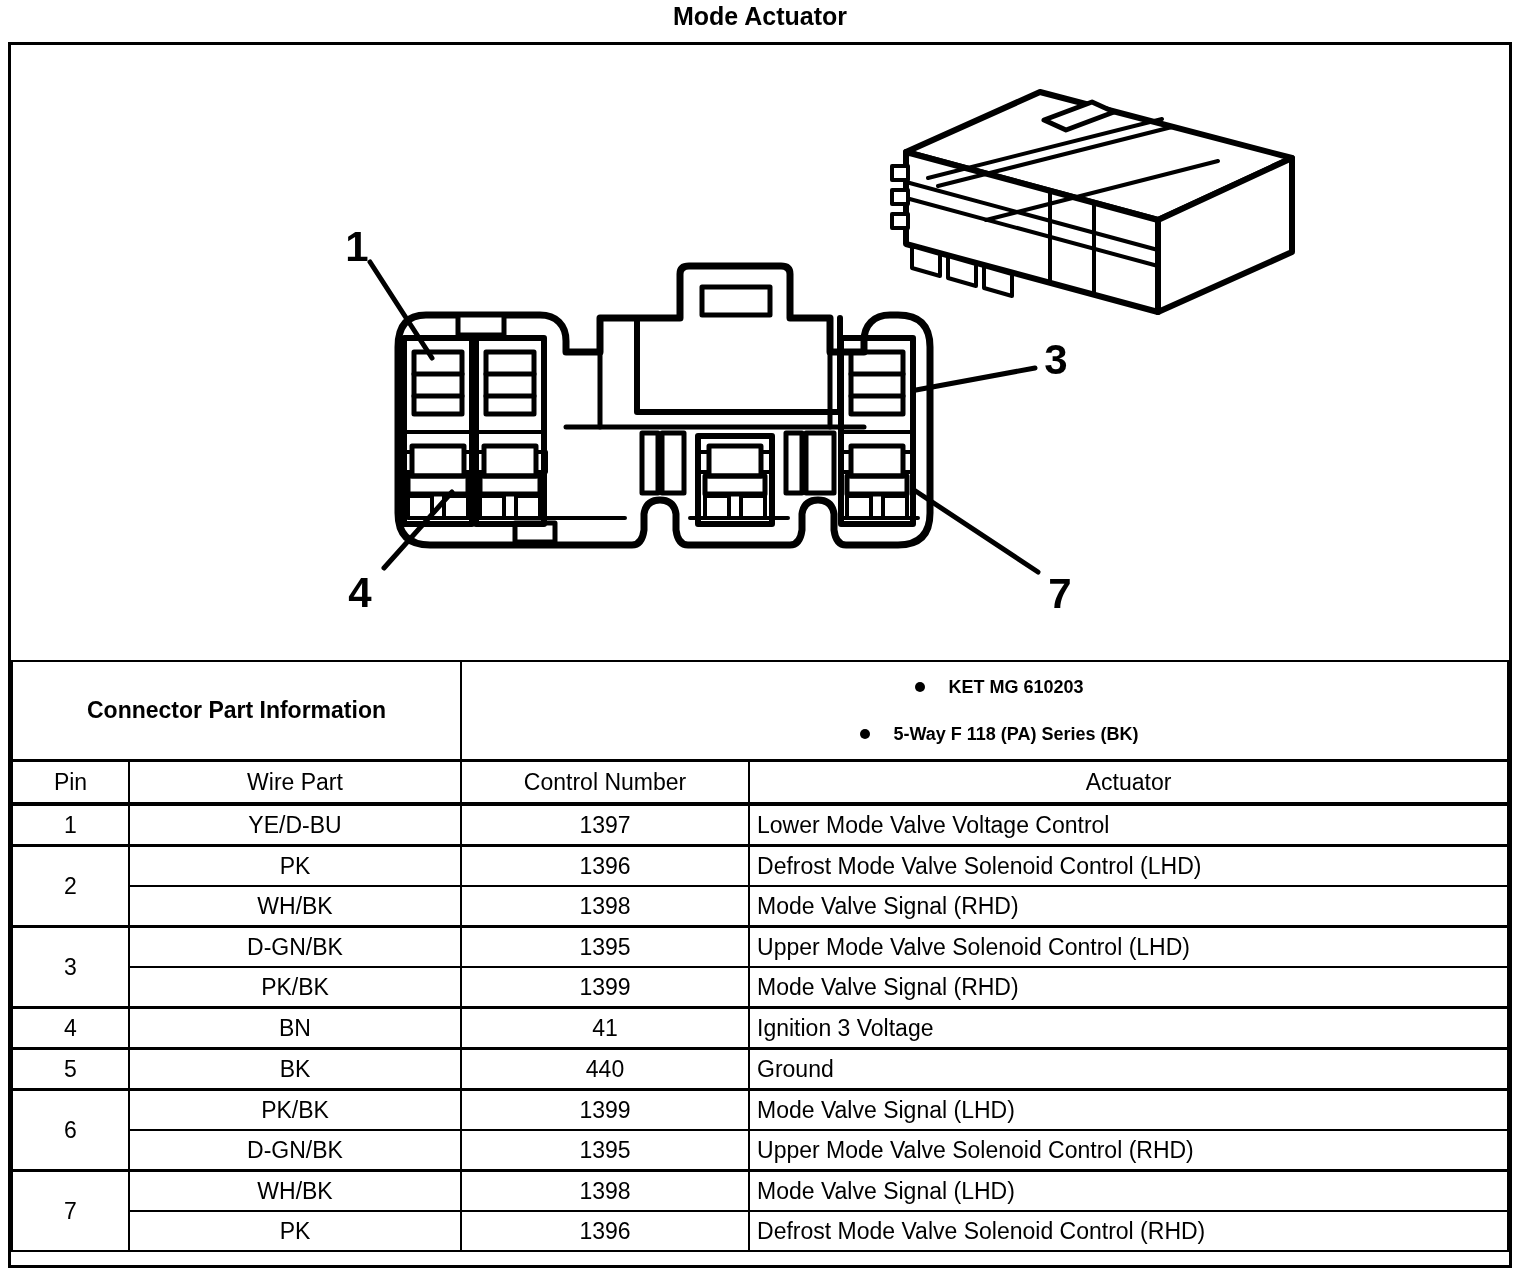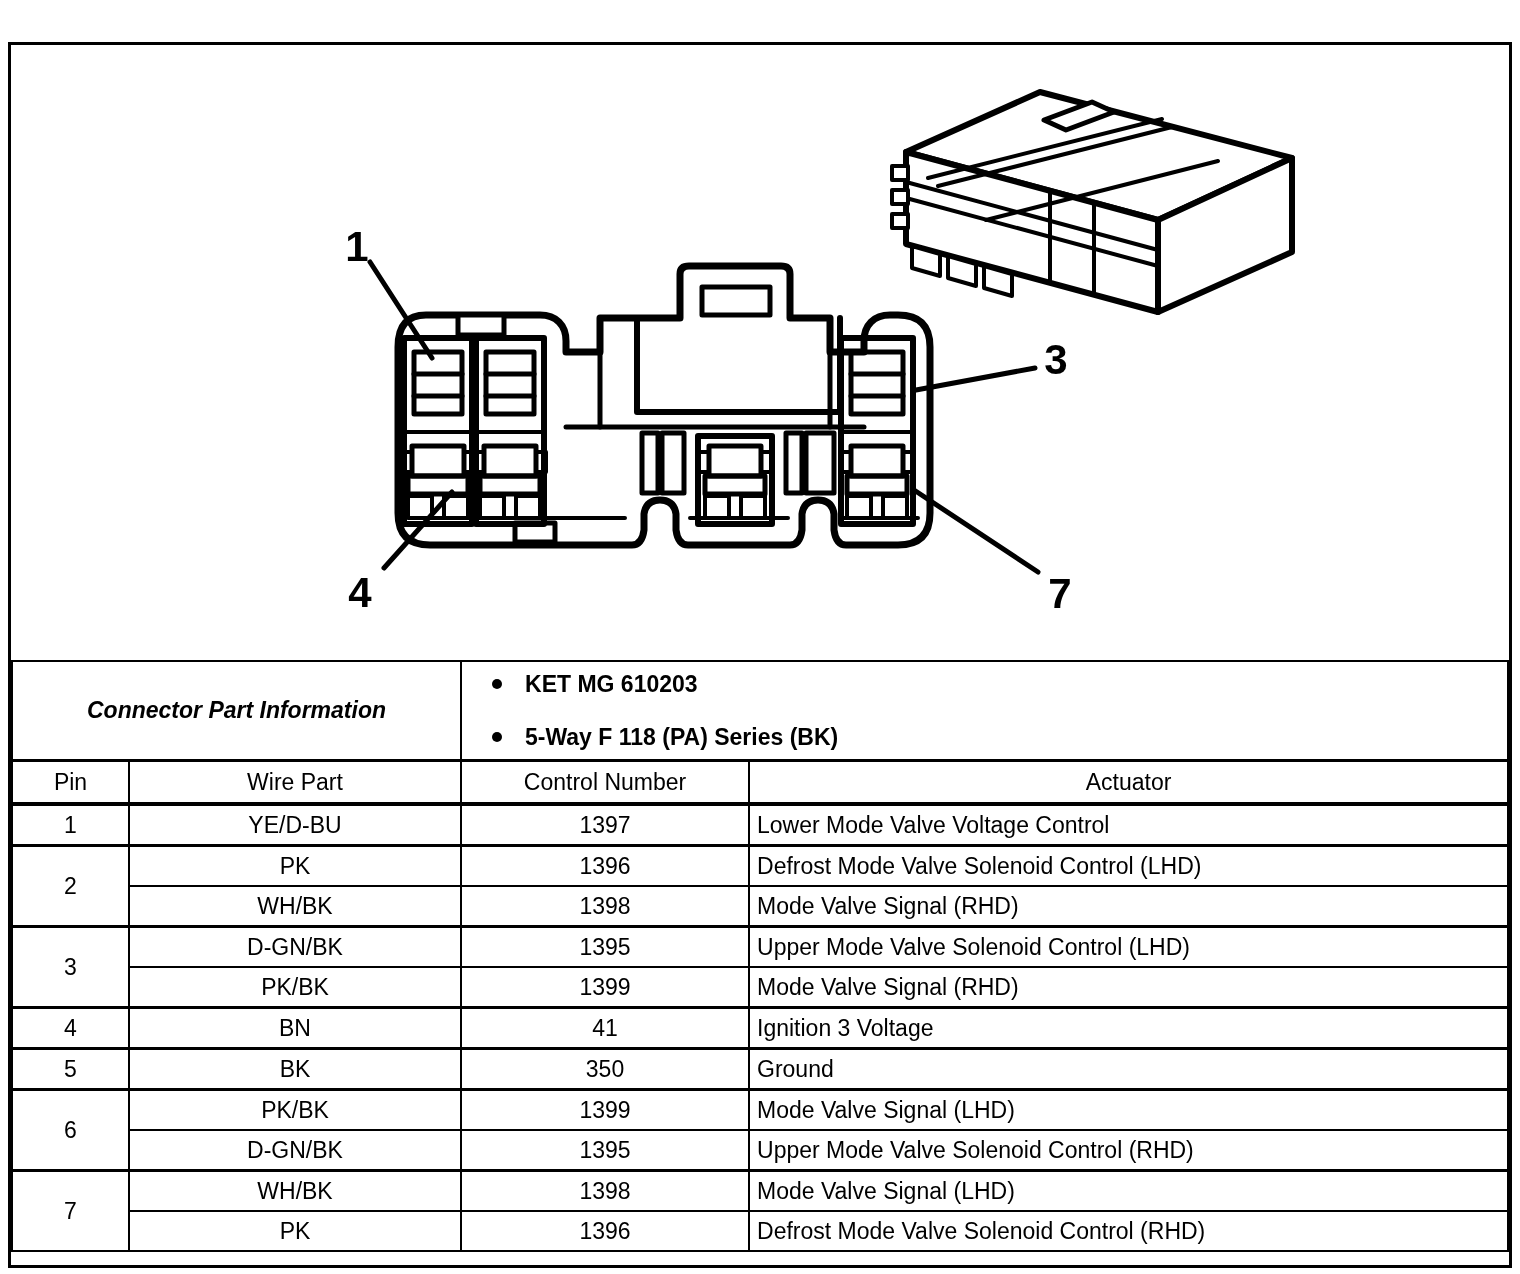--- a/index.html
+++ b/index.html
@@ -26,33 +26,34 @@
     font-size:23px;
   }
   table.pinout td,table.pinout th{
     border:2px solid #000;text-align:center;vertical-align:middle;
     padding:0;height:38px;white-space:nowrap;overflow:hidden;
   }
   table.pinout th{font-weight:normal;border-bottom:4px solid #000;height:40px;border-top:3px solid #000;}
   table.pinout tr.group-start td{border-top:3px solid #000;}
   table.pinout td.col-function{text-align:left;padding-left:7px;}
   tr.cpi-row td{border-bottom:3px solid #000;height:97px;}
-  .cpi-label{font-weight:bold;font-size:23px;font-style:italic;}
+  .cpi-label{font-weight:bold;font-size:23px;}
   .cpi-items-wrap{
     display:flex;flex-direction:column;justify-content:center;gap:26px;
     padding-left:30px;text-align:left;
   }
-  .bullet-line{display:flex;align-items:center;gap:23px;font-weight:bold;font-size:23px;}
+  .bullet-line{display:flex;align-items:center;gap:23px;font-weight:bold;font-size:18px;justify-content:center;}
   .dot{width:10px;height:10px;border-radius:50%;background:#000;flex:0 0 auto;}
 </style>
 </head>
 <body>
 
 <div class="page">
 
+  <div class="title-bar">Mode Actuator</div>
 
   <div class="main-box">
 
     <div class="diagram">
       <svg width="1498" height="615" viewBox="11 45 1498 615" fill="none" stroke="#000" stroke-linecap="round" stroke-linejoin="round">
 
         <g>
 
           <path d="M 426 315 H 540 C 556 315 566 325 566 341 V 352 H 600 V 318 H 680 V 274 Q 680 266 689 266 H 781 Q 790 266 790 274 V 318 H 830 V 352 H 864 V 341 C 864 325 874 315 890 315 H 898 Q 930 315 930 347 V 513 Q 930 545 898 545 H 846 Q 836 545 834 530 V 514 Q 832 500 818 500 Q 804 500 802 514 V 530 Q 800 545 790 545 H 688 Q 678 545 676 530 V 514 Q 674 500 660 500 Q 646 500 644 514 V 530 Q 642 545 632 545 H 430 Q 398 545 398 513 V 347 Q 398 315 426 315 Z" fill="#ffffff" stroke-width="7"></path>
 
@@ -215,21 +216,21 @@
           </tr>
           <tr class="group-start">
             <td rowspan="1">4</td>
             <td class="col-wire">BN</td>
             <td class="col-circuit">41</td>
             <td class="col-function">Ignition 3 Voltage</td>
           </tr>
           <tr class="group-start">
             <td rowspan="1">5</td>
             <td class="col-wire">BK</td>
-            <td class="col-circuit">350</td>
+            <td class="col-circuit">440</td>
             <td class="col-function">Ground</td>
           </tr>
           <tr class="group-start">
             <td rowspan="2">6</td>
             <td class="col-wire">PK/BK</td>
             <td class="col-circuit">1399</td>
             <td class="col-function">Mode Valve Signal (LHD)</td>
           </tr>
           <tr class="sub-row">
             <td class="col-wire">D-GN/BK</td>

